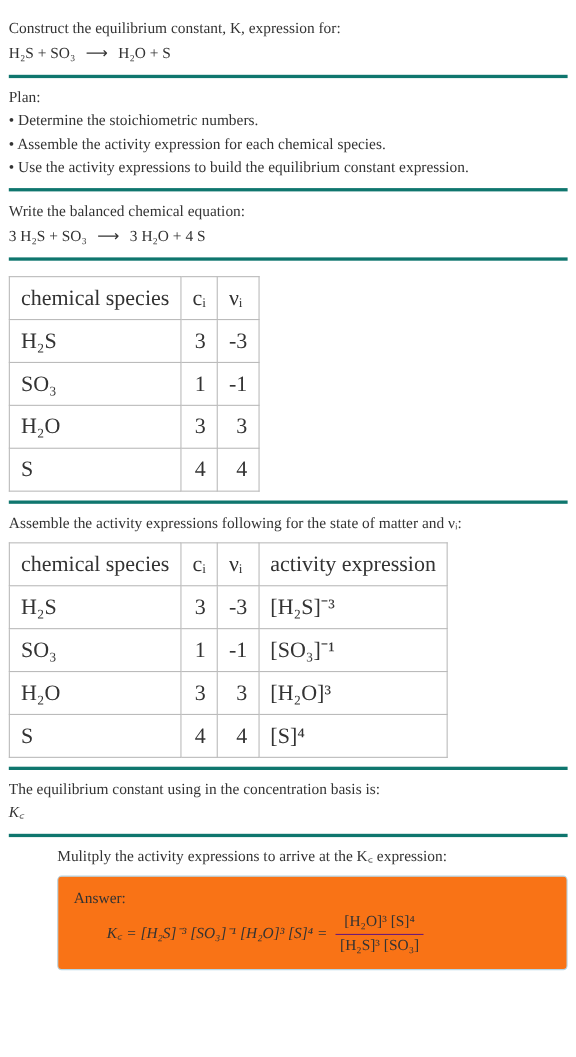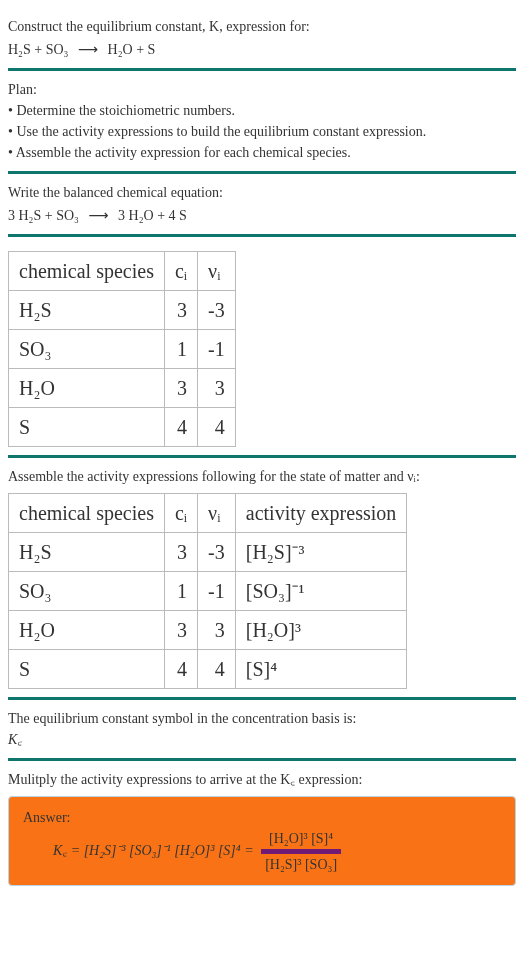--- a/index.html
+++ b/index.html
@@ -8,21 +8,21 @@
       font-size: 14px;
       color: #333;
       padding: 8px;
       width: 524px;
       line-height: 1.5;
     }
     .section {
       border-bottom: 3px solid #0f766e;
       padding: 8px 0;
     }
-    .section:last-of-type { border-bottom: none; }
+    .section:last-of-type { border-bottom: none; margin-left: 44px; }
     .ital { font-style: italic; }
     .arrow { padding: 0 6px; }
     table {
       border-collapse: collapse;
       margin-top: 6px;
     }
     th, td {
       border: 1px solid #bbb;
       padding: 4px 10px;
       text-align: left;
@@ -36,21 +36,21 @@
       border-radius: 4px;
       padding: 10px 14px;
       margin-top: 6px;
     }
     .frac {
       display: inline-block;
       vertical-align: middle;
       text-align: center;
       margin: 0 4px;
     }
-    .frac .num-top { display: block; border-bottom: 5px solid #701a75; padding: 0 4px; }
+    .frac .num-top { display: block; border-bottom: 1px solid #701a75; padding: 0 4px; }
     .frac .num-bot { display: block; padding: 0 4px; }
     .eqline { margin-top: 2px; }
     .indent { padding-left: 30px; }
   </style>
 </head>
 <body>
 
 <div class="section">
   <div>
     <span>Construct the equilibrium constant, K, expression for:</span>
@@ -58,22 +58,22 @@
   <div class="eqline">
     <span>H₂S + SO₃</span>
     <span class="arrow">⟶</span>
     <span>H₂O + S</span>
   </div>
 </div>
 
 <div class="section">
   <div>Plan:</div>
   <div>• Determine the stoichiometric numbers.</div>
+  <div>• Assemble the activity expression for each chemical species.</div>
   <div>• Use the activity expressions to build the equilibrium constant expression.</div>
-  <div>• Assemble the activity expression for each chemical species.</div>
 </div>
 
 <div class="section">
   <div>Write the balanced chemical equation:</div>
   <div class="eqline">
     <span>3 H₂S + SO₃</span>
     <span class="arrow">⟶</span>
     <span>3 H₂O + 4 S</span>
   </div>
 </div>
@@ -142,21 +142,21 @@
       <td>S</td>
       <td class="num">4</td>
       <td class="num">4</td>
       <td>[S]⁴</td>
     </tr>
   </tbody>
     </table>
 </div>
 
 <div class="section">
-  <div>The equilibrium constant symbol in the concentration basis is:</div>
+  <div>The equilibrium constant using in the concentration basis is:</div>
   <div class="ital">K꜀</div>
 </div>
 
 <div class="section" style="border-bottom:none;">
   <div>Mulitply the activity expressions to arrive at the K꜀ expression:</div>
   <div class="answer-box">
     <div>Answer:</div>
     <div class="indent">
       <span class="ital">K꜀ = [H₂S]⁻³ [SO₃]⁻¹ [H₂O]³ [S]⁴ =</span>
       <span class="frac">

